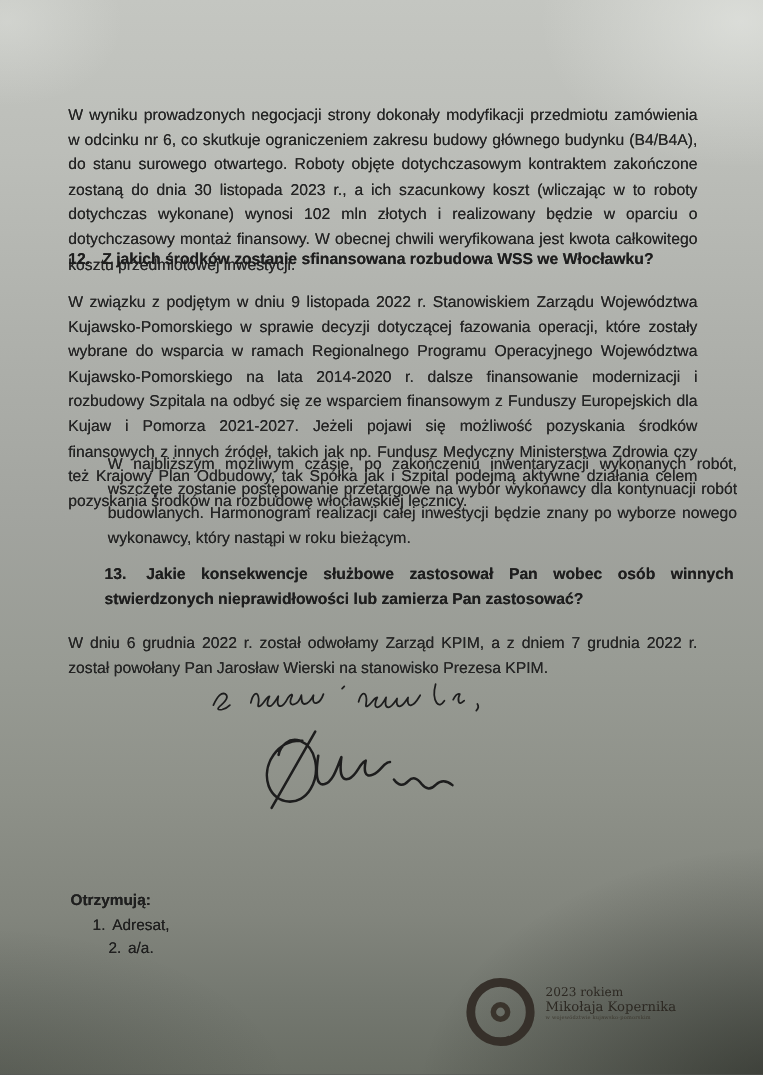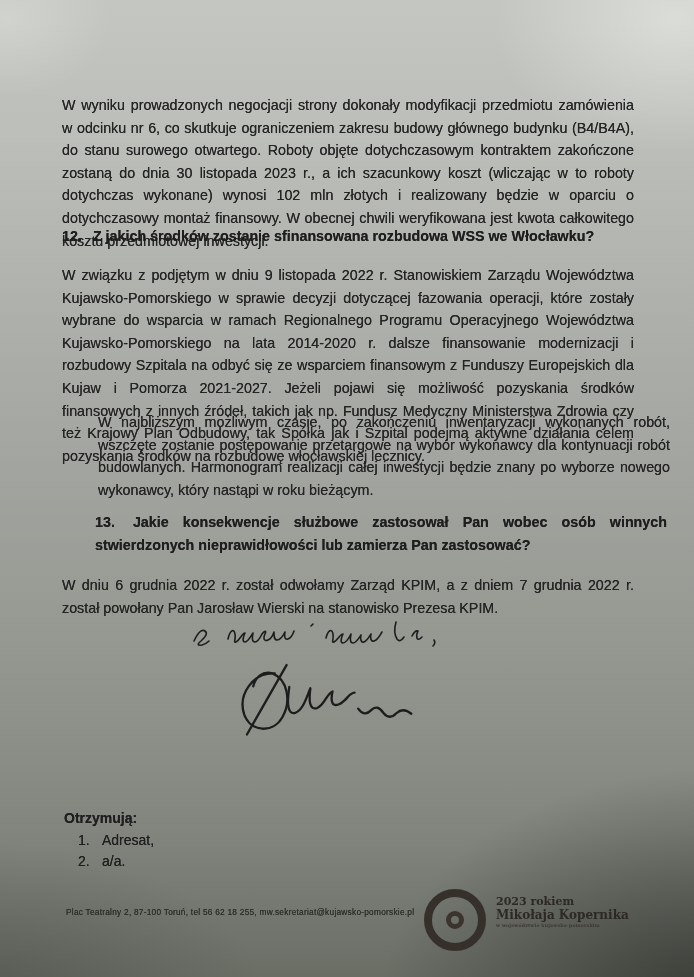--- a/index.html
+++ b/index.html
@@ -25,21 +25,21 @@
     text-align:justify;
     text-shadow:0 0 0.6px rgba(10,10,10,0.75);
     filter:blur(0.22px);
   }
   .q{font-weight:bold;color:#1e1e1e;}
   .qnum{display:inline-block;margin-right:11px;}
   .q13 .qnum{margin-right:18px;}
   .distribution{position:absolute;left:64px;top:808px;color:#1f1f1f;
     font-size:14px;line-height:21px;text-shadow:0 0 0.6px rgba(10,10,10,0.75);filter:blur(0.22px);}
   .distribution .label{font-weight:bold;}
-  .distribution ol{list-style:none;margin:1px 0 0 14px;padding:0;}
+  .distribution ol{list-style:none;margin:1px 0 0 14px;padding:0;text-align:center;}
   .distribution li .num{display:inline-block;width:24px;}
   .hand{position:absolute;left:168px;top:606px;}
   .footer-line{
     position:absolute;left:66px;top:907px;
     font-size:8.3px;letter-spacing:0.25px;color:#30302c;
     text-shadow:0 0 0.5px rgba(20,20,16,0.7);
     filter:blur(0.35px);
   }
   .seal{position:absolute;left:424px;top:889px;width:250px;height:70px;}
   .seal-ring{
@@ -47,21 +47,21 @@
     border:8px solid #36302a;border-radius:50%;
     filter:blur(0.6px);
   }
   .seal-ring-inner{
     position:absolute;left:14px;top:14px;width:8px;height:8px;
     border:5px solid #3a342c;border-radius:50%;
     filter:blur(0.4px);
   }
   .seal-text{
     position:absolute;left:72px;top:6px;width:175px;
-    font-family:"DejaVu Serif", serif;font-weight:bold;color:#2c2822;
+    font-family:"DejaVu Serif", serif;font-weight:normal;color:#2c2822;
     filter:blur(0.3px);
   }
   .seal-text .l1{font-size:11px;line-height:13px;}
   .seal-text .l2{font-size:12px;line-height:14px;}
   .seal-text .l3{font-size:4.6px;line-height:7px;letter-spacing:0.2px;color:#3c382f;filter:blur(0.5px);}
   svg.ink path{fill:none;stroke:#1d1d1d;stroke-linecap:round;stroke-linejoin:round;}
 </style>
 </head>
 <body>
 
@@ -110,21 +110,20 @@
     <ol>
       <li>
         <span class="num">1.</span><span>Adresat,</span>
       </li>
       <li>
         <span class="num">2.</span><span>a/a.</span>
       </li>
     </ol>
   </div>
 
-  <div class="footer-line">Plac Teatralny 2, 87-100 Toruń, tel  56 62 18 255, mw.sekretariat@kujawsko-pomorskie.pl</div>
 
   <div class="seal">
     <div class="seal-ring">
       <div class="seal-ring-inner"></div>
     </div>
     <div class="seal-text">
       <div class="l1">2023 rokiem</div>
       <div class="l2">Mikołaja Kopernika</div>
       <div class="l3">w województwie kujawsko-pomorskim</div>
     </div>

